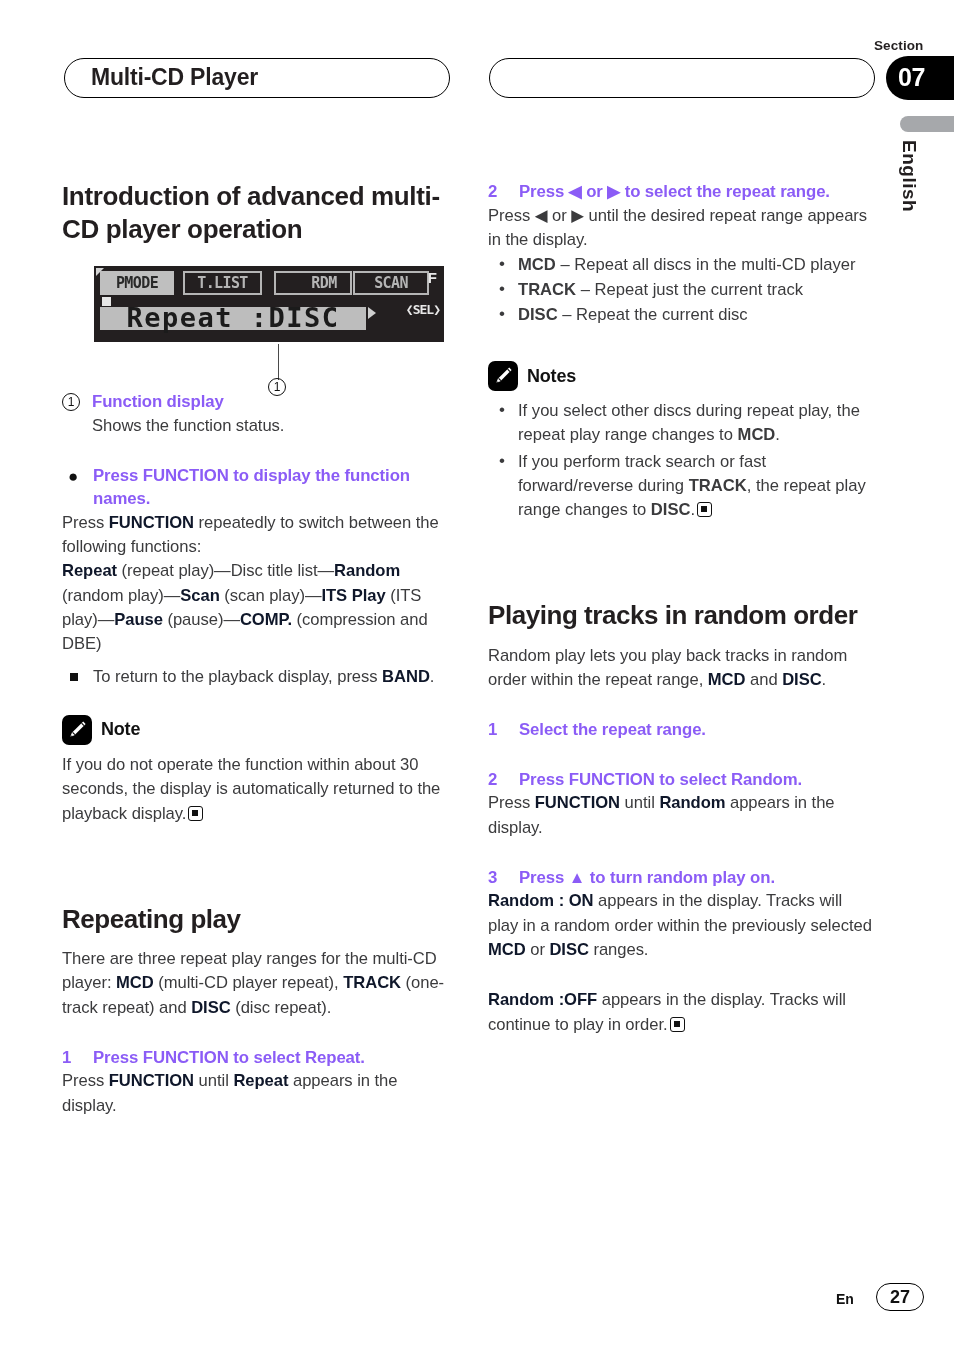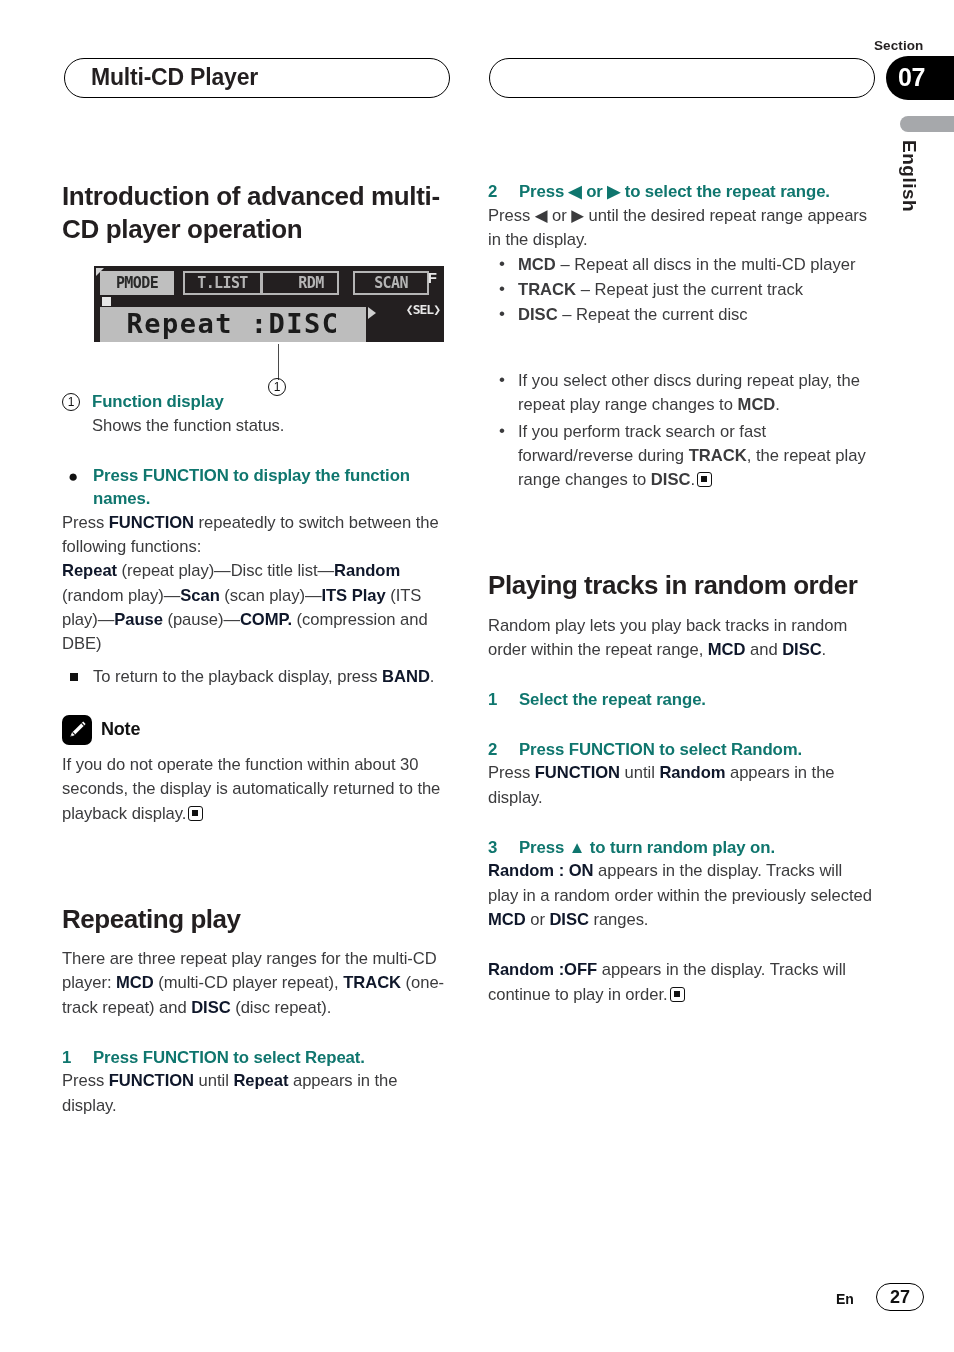--- a/index.html
+++ b/index.html
@@ -106,21 +106,21 @@
     margin: 0;
     color:#3b3b3d;
     letter-spacing: -0.05px;
   }
   p.body b, .b { color:#0f172a; font-weight:700; }
   p.body i, .i { font-style: italic; }
 
   .step-head {
     font-size: 16.8px;
     font-weight: 700;
-    color:#0f766e;
+    color:#8b5cf6;
     margin: 0;
     line-height: 1.4;
     letter-spacing: -0.1px;
   }
   .step-head .n { display:inline-block; width: 31px; }
 
   
   .dot-item { position:relative; padding-left: 31px; }
   .dot-item .glyph {
     position:absolute; left: 6px; top: 2px;
@@ -215,35 +215,35 @@
     letter-spacing: -0.6px;
   }
   .tag.solid { background:#bfbfbf; color:#2a2a2a; }
   .tag.outline {
     border: 2px solid #b5b5b5;
     color:#b5b5b5;
     background: transparent;
   }
   .tag.pmode  { left: 6px;   width: 74px; }
   .tag.tlist  { left: 89px;  width: 79px; }
-  .tag.rdm    { left: 167px; width: 78px; padding-left: 22px; }
+  .tag.rdm    { left: 180px; width: 78px; padding-left: 22px; }
   .tag.scan   { left: 259px; width: 76px; }
 
   .lcd .small-sq {
     position:absolute; left: 8px; top: 31px;
     width: 9px; height: 9px; background:#e6e6e6;
   }
   .lcd .f-ind {
     position:absolute; right: 7px; top: 3px;
     color:#e8e8e8; font-size: 15px; font-weight:700;
     font-family:"Liberation Sans", sans-serif;
   }
   .lcd-main {
     position:absolute; left: 6px; top: 41px;
-    width: 266px; height: 35px;
+    width: 266px; height: 23px;
     background:#bdbdbd;
   }
   .lcd-main .txt {
     position:absolute; left: 50%; top: 50%;
     transform: translate(-50%,-54%);
     font-size: 27px;
     font-weight: 700;
     color:#1b1b1b;
     letter-spacing: 1.5px;
     white-space: nowrap;
@@ -421,20 +421,31 @@
       <span>Press </span><span>◀</span><span> or </span><span>▶</span><span> until the desired repeat range appears in the display.</span>
     </p>
     <ul class="ul tight">
       <li><span class="glyph">•</span><b>MCD</b><span> – Repeat all discs in the multi-CD player</span></li>
       <li><span class="glyph">•</span><b>TRACK</b><span> – Repeat just the current track</span></li>
       <li><span class="glyph">•</span><b>DISC</b><span> – Repeat the current disc</span></li>
     </ul>
 
     <div class="sp34"></div>
 
+    <div class="note-hd">
+      <span class="note-icon">
+        <svg width="22" height="22" viewBox="0 0 22 22" aria-hidden="true">
+          <path d="M17.2 2.6 L19.6 5 L8.4 16.2 L4.2 17.9 L5.9 13.7 Z" fill="#ffffff"></path>
+          <path d="M6.6 13.4 L8.9 15.7" stroke="#000" stroke-width="1.1"></path>
+          <path d="M15.6 4.2 L18.0 6.6" stroke="#000" stroke-width="1.1"></path>
+          <path d="M4.4 17.7 L6.2 16.9" stroke="#000" stroke-width="1"></path>
+        </svg>
+      </span>
+      <span class="lbl">Notes</span>
+    </div>
     <div class="sp8"></div>
     <ul class="ul">
       <li><span class="glyph">•</span><span>If you select other discs during repeat play, the repeat play range changes to </span><b>MCD</b><span>.</span></li>
       <li style="margin-top:3px;"><span class="glyph">•</span><span>If you perform track search or fast forward/reverse during </span><b>TRACK</b><span>, the repeat play range changes to </span><b>DISC</b><span>.</span><span class="eos"></span></li>
     </ul>
 
     <div class="sp44"></div>
     <div class="sp34"></div>
 
     <h2 class="head2">Playing tracks in random order</h2>

